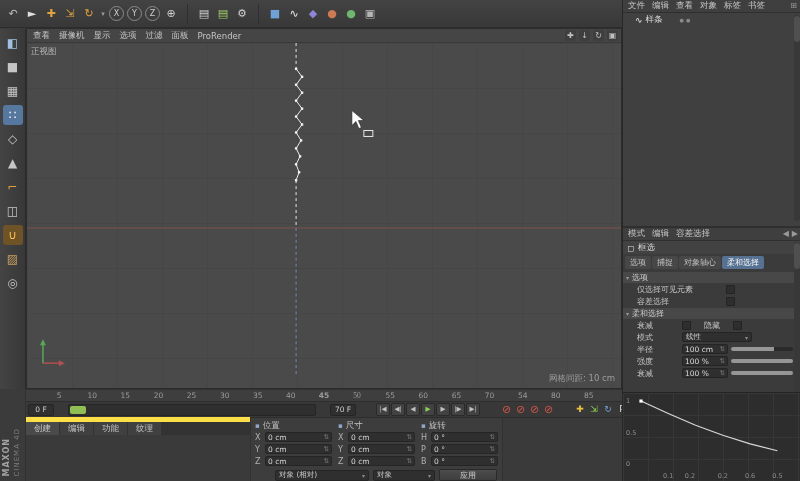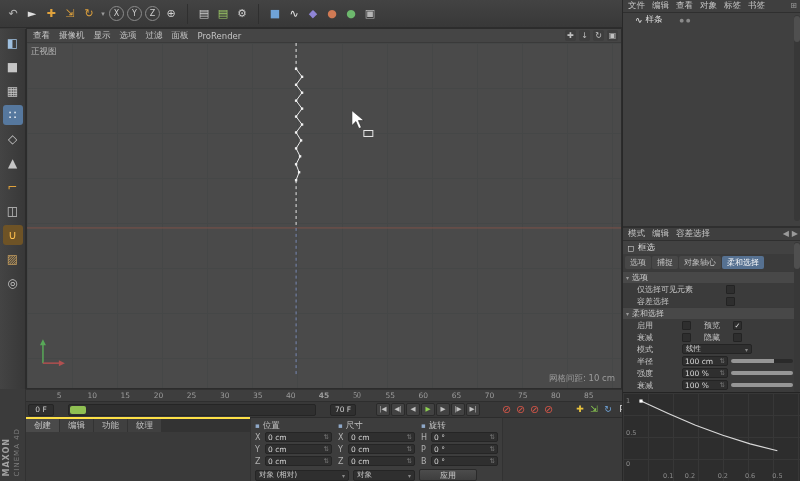--- a/index.html
+++ b/index.html
@@ -54,41 +54,41 @@
   .mini-slider{width:3px;height:11px;background:#5a5a5a;border-radius:1px;margin-left:3px;}
   #tl-options{width:18px;height:12px;background:#2f2f2f;border:1px solid #252525;border-radius:2px;text-align:center;font-size:6px;line-height:11px;color:#999;margin-left:4px;}
 
   
   #brand-col{position:absolute;left:0;top:389px;width:26px;height:92px;background:#3b3b3b;border-right:1px solid #313131;}
   .vert{writing-mode:vertical-rl;transform:rotate(180deg);position:absolute;letter-spacing:1px;}
   #brand-maxon{left:2px;bottom:4px;font-weight:bold;color:#a2a2a2;font-size:8px;}
   #brand-cinema{left:13px;bottom:4px;color:#7e7e7e;font-size:7px;}
 
   
-  #material-panel{position:absolute;left:26px;top:417px;width:224px;height:64px;background:#3a3a3a;border-top:2px solid #fde047;}
+  #material-panel{position:absolute;left:26px;top:417px;width:224px;height:64px;background:#3a3a3a;border-top:5px solid #fde047;}
   .mm-tabs{display:flex;gap:1px;height:13px;background:#333;}
   .mm-tab{padding:1px 8px;background:#404040;font-size:8.5px;color:#c4c4c4;}
   .mm-tab:first-child{background:#4a4a4a;}
 
   
   #coord-panel{position:absolute;left:250px;top:417px;width:252px;height:64px;background:#3d3d3d;
     border-top:1px solid #2c2c2c;border-left:1px solid #323232;padding:2px 4px;}
   #coord-groups{display:flex;gap:6px;}
   .coord-group{width:78px;}
   .coord-title{font-size:8.5px;color:#c4c4c4;height:11px;display:flex;gap:3px;align-items:center;}
   .coord-title .ic{color:#8fa8c8;font-size:7px;}
   .coord-row{display:flex;align-items:center;gap:3px;height:12px;}
   .coord-row .ax{width:7px;font-size:8px;color:#b0b0b0;}
   .coord-input{flex:1;height:10px;background:#2f2f2f;border:1px solid #252525;border-radius:2px;
     display:flex;align-items:center;padding:0 2px;font-size:7.5px;color:#d5d5d5;}
   .stp{margin-left:auto;color:#777;font-size:6.5px;}
   #coord-footer{display:flex;gap:4px;margin-top:2px;align-items:center;}
   .dd{height:11px;background:#2f2f2f;border:1px solid #252525;border-radius:2px;display:flex;align-items:center;padding:0 3px;font-size:7.5px;color:#c8c8c8;}
   .dd .ar{margin-left:auto;color:#888;font-size:6px;padding-left:3px;}
-  #dd-mode1{width:94px;} #dd-mode2{width:62px;}
+  #dd-mode1{width:94px;margin-left:20px;} #dd-mode2{width:62px;}
   #apply-btn{width:58px;height:12px;background:linear-gradient(#4c4c4c,#3e3e3e);border:1px solid #2a2a2a;border-radius:2px;text-align:center;font-size:8px;color:#d0d0d0;line-height:11px;}
   #empty-panel{position:absolute;left:502px;top:417px;width:120px;height:64px;background:#3a3a3a;border-top:1px solid #2c2c2c;border-left:1px solid #323232;}
 
   
   #right-panel{position:absolute;left:622px;top:0;width:178px;height:481px;background:#3b3b3b;border-left:1px solid #282828;}
   .rp-menu{position:relative;height:13px;background:#3f3f3f;border-bottom:1px solid #2f2f2f;display:flex;align-items:center;gap:7px;padding:0 5px;font-size:8.5px;color:#c4c4c4;}
   .rp-menu-right{position:absolute;right:3px;top:1px;display:flex;gap:3px;font-size:8px;color:#9a9a9a;}
   #om-body{position:absolute;left:0;top:13px;width:178px;height:213px;background:#404040;}
   .om-item{height:13px;display:flex;align-items:center;gap:3px;padding-left:12px;font-size:8.5px;color:#dcdcdc;}
   .om-icon{color:#ececec;font-size:9px;}
@@ -229,21 +229,21 @@
         <span class="" style="left: 27.7778%;">25</span>
         <span class="" style="left: 33.3333%;">30</span>
         <span class="" style="left: 38.8889%;">35</span>
         <span class="" style="left: 44.4444%;">40</span>
         <span class="" style="left: 50%; font-weight: bold;">45</span>
         <span class="" style="left: 55.5556%; font-family: Liberation Serif, serif;">50</span>
         <span class="" style="left: 61.1111%;">55</span>
         <span class="" style="left: 66.6667%;">60</span>
         <span class="" style="left: 72.2222%;">65</span>
         <span class="" style="left: 77.7778%;">70</span>
-        <span class="" style="left: 83.3333%;">75</span>
+        <span class="" style="left: 83.3333%;">54</span>
         <span class="" style="left: 88.8889%;">80</span>
         <span class="" style="left: 94.4444%;">85</span>
       </div>
   </div>
 
   <div id="timeline-row">
     <span class="tl-field">0 F</span>
     <span id="tl-track">
       <span id="tl-handle"></span>
     </span>
@@ -445,26 +445,20 @@
       <div class="attr-row">
         <span class="attr-label" style="width:86px;">容差选择</span>
         <span class="cb"></span>
       </div>
 
       <div class="sec-h">
         <span class="tri">▾</span>
         <span>柔和选择</span>
       </div>
       <div class="attr-row">
-        <span class="attr-label">启用</span>
-        <span class="cb"></span>
-        <span class="attr-label b">预览</span>
-        <span class="cb">✓</span>
-      </div>
-      <div class="attr-row">
         <span class="attr-label">衰减</span>
         <span class="cb"></span>
         <span class="attr-label b">隐藏</span>
         <span class="cb"></span>
       </div>
       <div class="attr-row">
         <span class="attr-label">模式</span>
         <span class="attr-dd">
           <span>线性</span>
           <span class="ar">▾</span>

